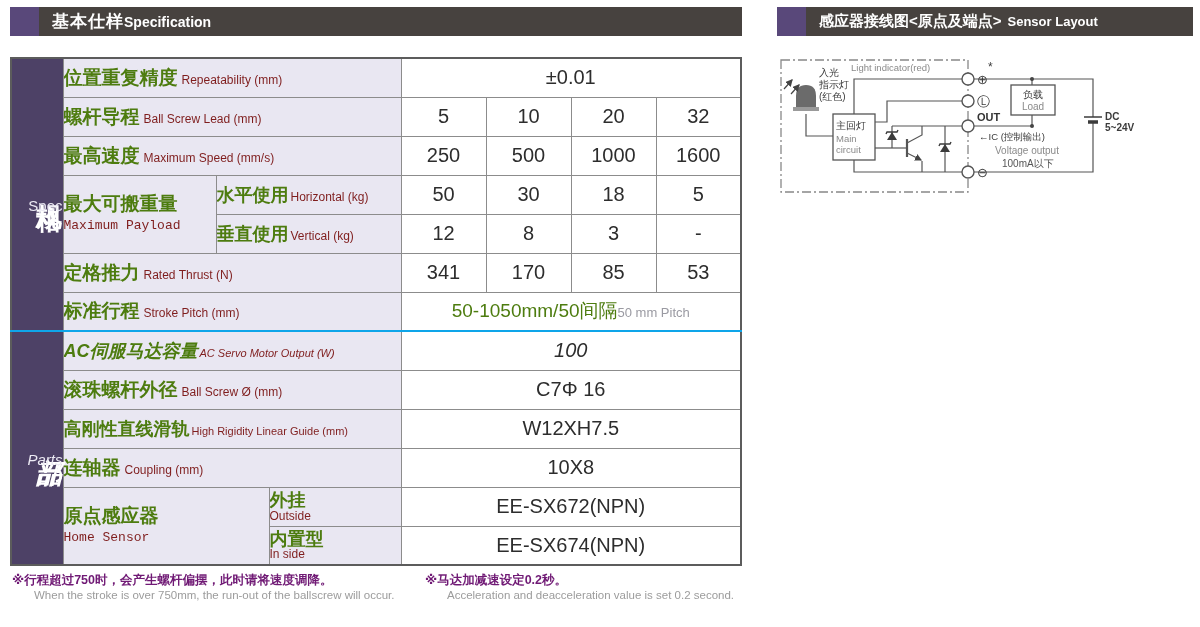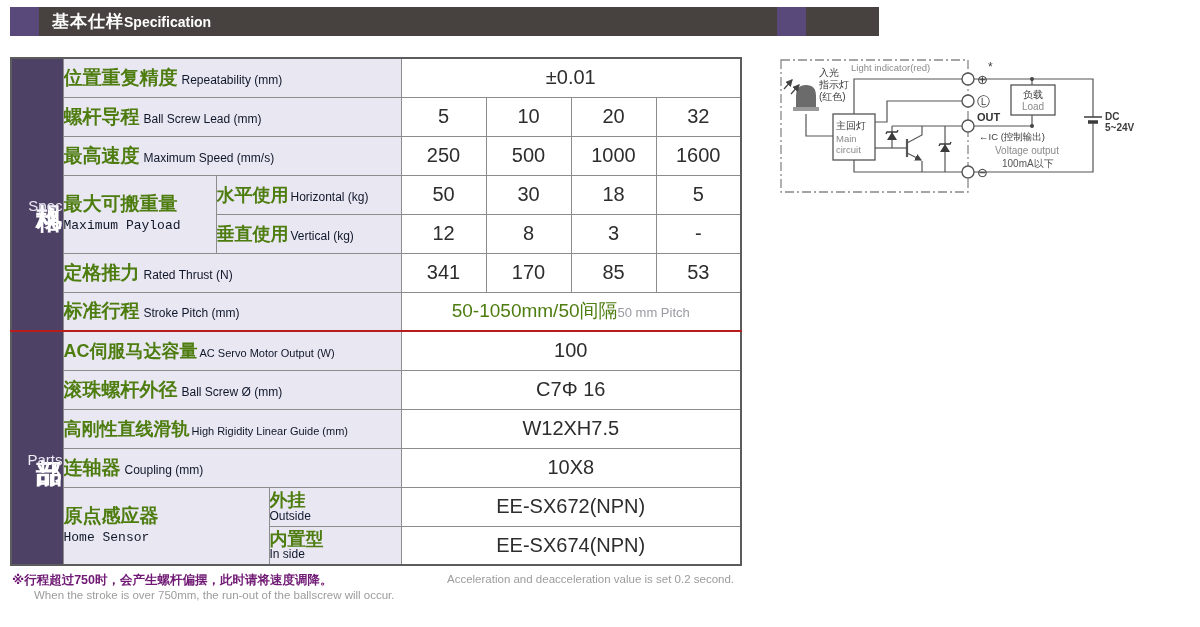--- a/index.html
+++ b/index.html
@@ -13,30 +13,30 @@
              display:flex; align-items:center; padding-left:13px; white-space:nowrap; }
   .hdr-cn { font-size:17px; font-weight:bold; letter-spacing:1px; }
   .hdr-en { font-size:14px; font-weight:bold; }
   .hdr-bar.small .hdr-cn { font-size:15px; letter-spacing:0; }
   .hdr-bar.small .hdr-en { font-size:13px; margin-left:6px; }
 
   
   table.spec { position:absolute; left:10px; top:57px; border-collapse:collapse;
                table-layout:fixed; border:2px solid #5c5c5c; }
   table.spec td { border:1px solid #8c8c8c; height:39px; padding:0; vertical-align:middle; }
-  tr.sect td { border-top:2px solid #b91c1c; }
+  tr.sect td { border-top:2px solid #0ea5e9;font-style:italic; }
 
   td.pcell { background:#4d4166; text-align:right; color:#fff; }
   .side-cn { writing-mode:vertical-rl; text-orientation:upright; display:inline-block;
              font-size:26px; font-weight:bold; letter-spacing:3px; line-height:1; }
   .side-en { display:block; font-size:15px; margin-top:4px; color:#eceaf4; }
 
   td.lcell { background:#e9e7f2; padding-left:10px; white-space:nowrap; overflow:hidden; }
   .cn { font-size:19px; font-weight:600; color:#4d7c0f; }
-  .en { font-size:12px; color:#0f172a; margin-left:4px; }
+  .en { font-size:12px; color:#7f1d1d; margin-left:4px; }
   td.lcell.tight .cn { font-size:18px; }
   td.lcell.tight .en { font-size:11px; margin-left:2px; }
   td.lcell .cn.blk, td.lcell .en.blk { display:block; margin-left:0; line-height:1.25;font-family:Liberation Mono, monospace; }
   td.lcell .en.blk { font-size:13px; }
   td.scell { background:#e9e7f2; padding-left:8px; white-space:nowrap; overflow:hidden; }
   td.scell .cn { font-size:18px; }
   td.scell .en { font-size:12px; margin-left:2px; }
   td.scell .cn.blk, td.scell .en.blk { display:block; margin-left:0; line-height:1.05; }
   td.scell .en.blk { font-size:12px; }
 
@@ -52,26 +52,30 @@
   
   .diagram { position:absolute; left:775px; top:52px; }
   .diagram text { font-family:"Liberation Sans","DejaVu Sans",sans-serif; }
 </style>
 </head>
 <body>
 
 <div class="canvas">
 
   <div class="hdr-sq" style="left:10px; top:7px;"></div>
-  <div class="hdr-bar" style="left:39px; top:7px; width:840px;">
+  <div class="hdr-bar" style="left:39px; top:7px; width:703px;">
     <span class="hdr-cn">基本仕样</span>
     <span class="hdr-en">Specification</span>
   </div>
 
   <div class="hdr-sq" style="left:777px; top:7px;"></div>
+  <div class="hdr-bar small" style="left:806px; top:7px; width:387px;">
+    <span class="hdr-cn">感应器接线图&lt;原点及端点&gt;</span>
+    <span class="hdr-en">Sensor Layout</span>
+  </div>
 
   <table class="spec">
     <colgroup>
       <col style="width:52px">
         <col style="width:153px">
         <col style="width:53px">
         <col style="width:132px">
       <col style="width:85px">
         <col style="width:85px">
         <col style="width:85px">
@@ -192,20 +196,21 @@
       <td class="vcell" colspan="4">EE-SX674(NPN)</td>
     </tr>
   </tbody>
     </table>
 
   <div class="note" style="left:12px;">
     <div class="note-cn">※行程超过750时，会产生螺杆偏摆，此时请将速度调降。</div>
     <div class="note-en">When the stroke is over 750mm, the run-out of the ballscrew will occur.</div>
   </div>
   <div class="note" style="left:425px;">
+    <div class="note-cn">※马达加减速设定0.2秒。</div>
     <div class="note-en">Acceleration and deacceleration value is set 0.2 second.</div>
   </div>
 
   <svg class="diagram" width="425" height="148" viewBox="0 0 425 148">
     <defs>
       <marker id="ah" markerWidth="7" markerHeight="7" refX="5" refY="3" orient="auto">
         <path d="M0,0 L6,3 L0,6 Z" fill="#444"></path>
       </marker>
     </defs>
 

